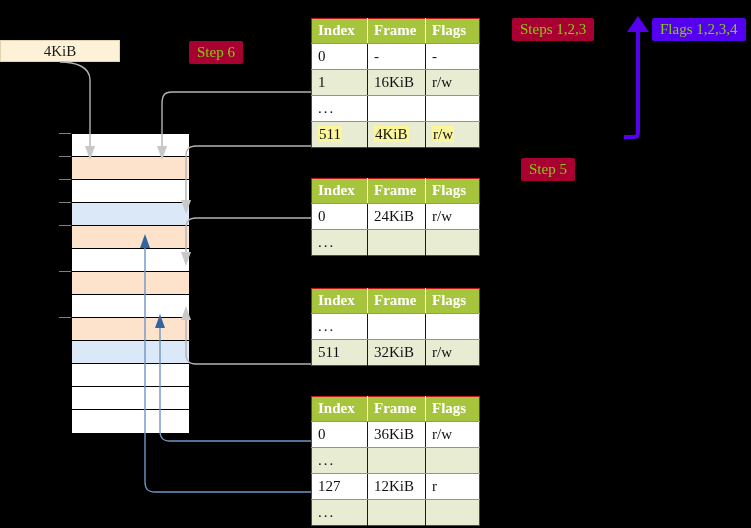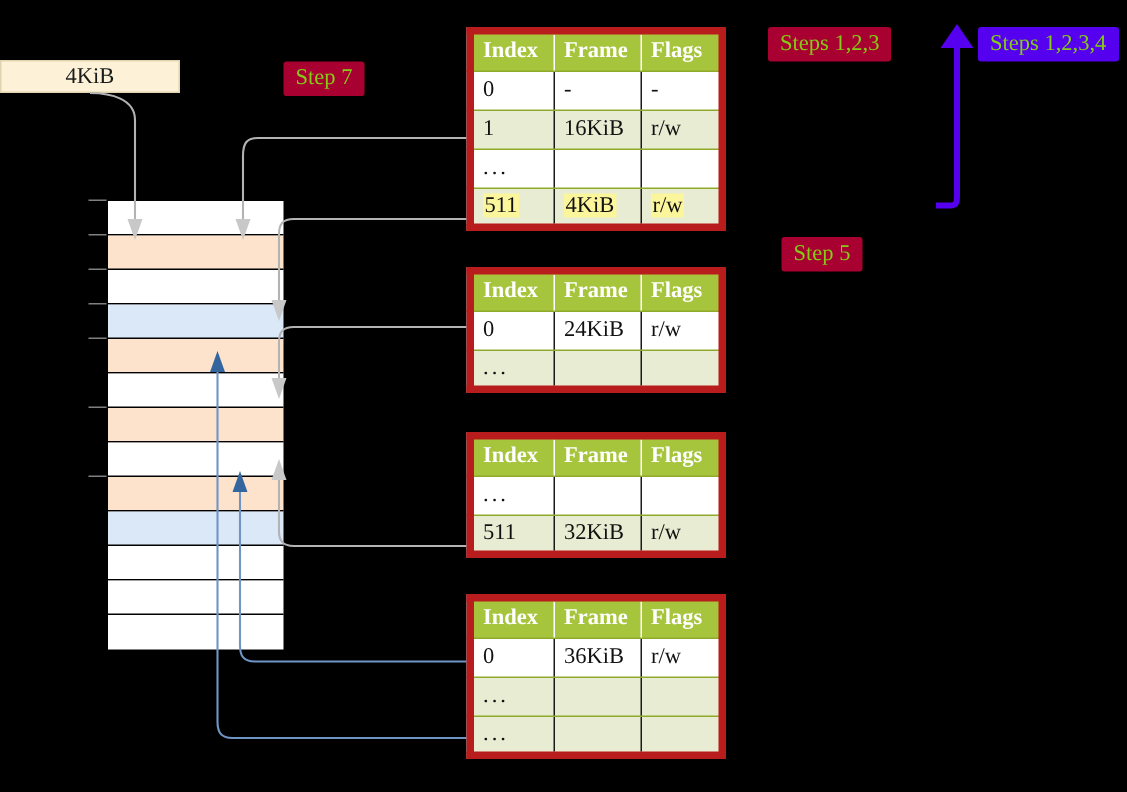--- a/index.html
+++ b/index.html
@@ -38,21 +38,21 @@
     font-size: 15px;
     text-align: center;
     line-height: 20px;
   }
 
   
   .ptable {
     position: absolute;
     border-collapse: collapse;
     background: #ffffff;
-    border: 5px solid #b91c1c;
+    border: 1px solid #b91c1c;
     table-layout: fixed;
   }
   .ptable th {
     background: #a7c53c;
     color: #ffffff;
     font-weight: bold;
     font-size: 15px;
     text-align: left;
     padding: 3px 6px 4px 6px;
     border-right: 1px solid #ffffff;
@@ -119,29 +119,29 @@
 </head>
 <body>
 
 <div id="stage">
 
   <div class="cream-box" style="left:0px; top:40px; width:120px; height:22px;">
     <span>4KiB</span>
   </div>
 
   <div class="badge crimson" style="left:189px; top:41px;">
-    <span>Step 7</span>
+    <span>Step 6</span>
   </div>
 
   <div class="badge crimson" style="left:512px; top:18px;">
     <span>Steps 1,2,3</span>
   </div>
 
   <div class="badge violet" style="left:652px; top:18px;">
-    <span>Steps 1,2,3,4</span>
+    <span>Flags 1,2,3,4</span>
   </div>
 
   <div class="badge crimson" style="left:521px; top:158px;">
     <span>Step 5</span>
   </div>
 
   <div id="memcol">
       <div class="mrow" style="top: 0px;"></div>
       <div class="mrow peach" style="top: 23px;"></div>
       <div class="mrow" style="top: 46px;"></div>
@@ -298,20 +298,25 @@
         <tr>
           <td>0</td>
           <td>36KiB</td>
           <td>r/w</td>
         </tr>
         <tr class="alt">
           <td><span class="dots">...</span></td>
           <td></td>
           <td></td>
         </tr>
+        <tr>
+          <td>127</td>
+          <td>12KiB</td>
+          <td>r</td>
+        </tr>
         <tr class="alt">
           <td><span class="dots">...</span></td>
           <td></td>
           <td></td>
         </tr>
       </tbody>
     </table>
   </div>
 
 </body></html>

